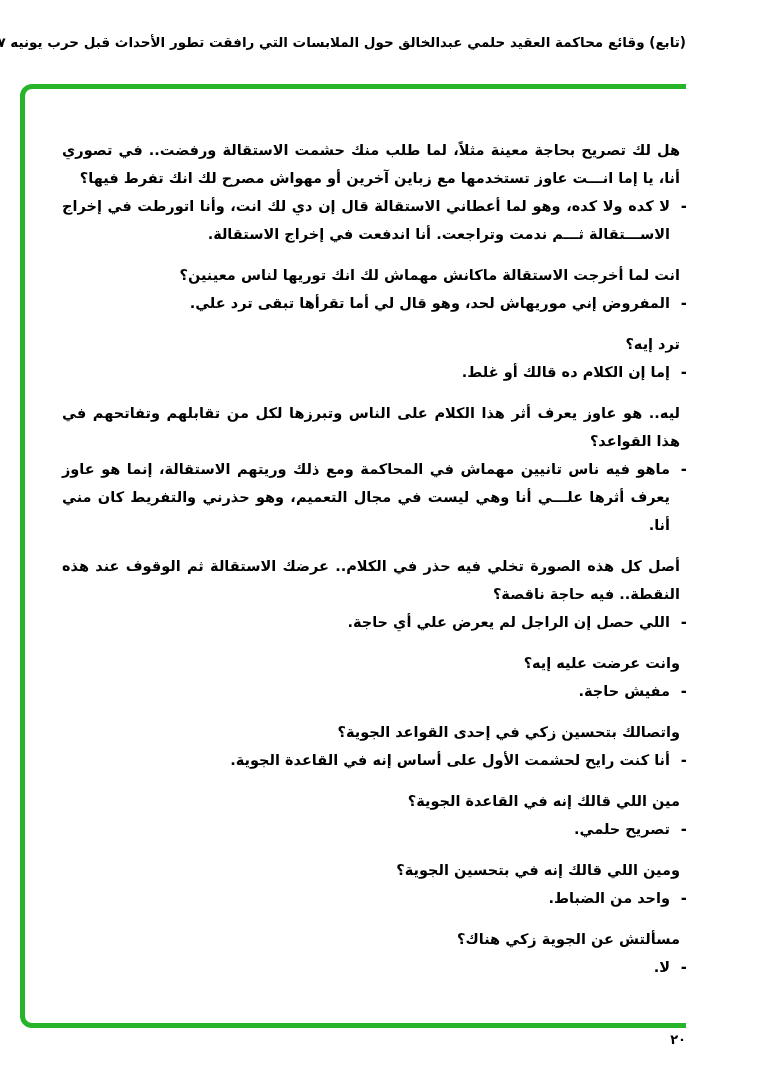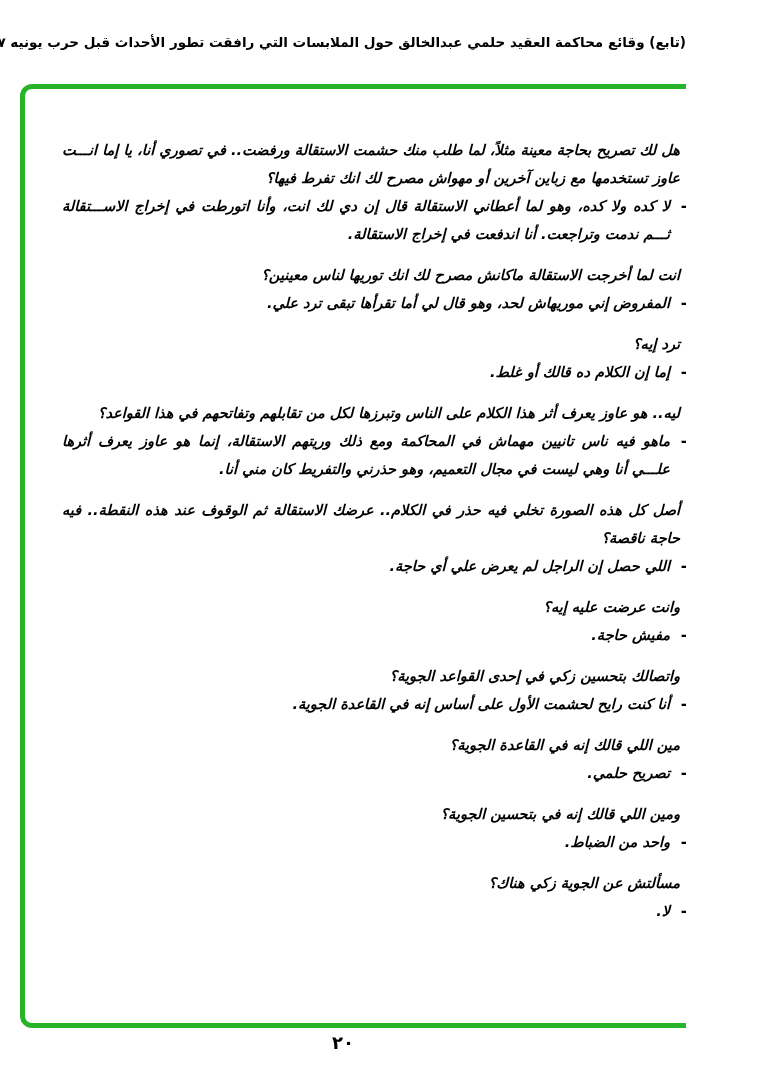--- a/index.html
+++ b/index.html
@@ -59,29 +59,27 @@
     flex: 0 0 auto;
     width: 20px;
     text-align: right;
   }
   .a-row .marker { width: 17px; font-size: 15px; }
   .q-row .marker { font-size: 13px; }
   .q-text, .a-text {
     flex: 1 1 auto;
     text-align: justify;
     text-align-last: right;
-    font-style: italic;
   }
   .page-number {
     position: absolute;
     top: 1032px;
     right: 0;
     left: 0;
-    text-align: center;
-    font-size: 18px;
+    font-size: 13px;
   }
 </style>
 </head>
 <body>
 
 <div class="page">
 
   <div class="header-line">(تابع) وقائع محاكمة العقيد حلمي عبدالخالق حول الملابسات التي رافقت تطور الأحداث قبل حرب يونيه ١٩٦٧</div>
 
   <div class="green-frame"></div>
@@ -94,21 +92,21 @@
     </div>
     <div class="a-row">
       <span class="marker">-</span>
       <span class="a-text">لا كده ولا كده، وهو لما أعطاني الاستقالة قال إن دي لك انت، وأنا اتورطت في إخراج الاســـتقالة ثـــم ندمت وتراجعت. أنا اندفعت في إخراج الاستقالة.</span>
     </div>
   </div>
 
   <div class="qa-pair">
     <div class="q-row">
       <span class="marker">•</span>
-      <span class="q-text">انت لما أخرجت الاستقالة ماكانش مصرح لك انك توريها لناس معينين؟</span>
+      <span class="q-text">انت لما أخرجت الاستقالة ماكانش مهماش لك انك توريها لناس معينين؟</span>
     </div>
     <div class="a-row">
       <span class="marker">-</span>
       <span class="a-text">المفروض إني موريهاش لحد، وهو قال لي أما تقرأها تبقى ترد علي.</span>
     </div>
   </div>
 
   <div class="qa-pair">
     <div class="q-row">
       <span class="marker">•</span>

